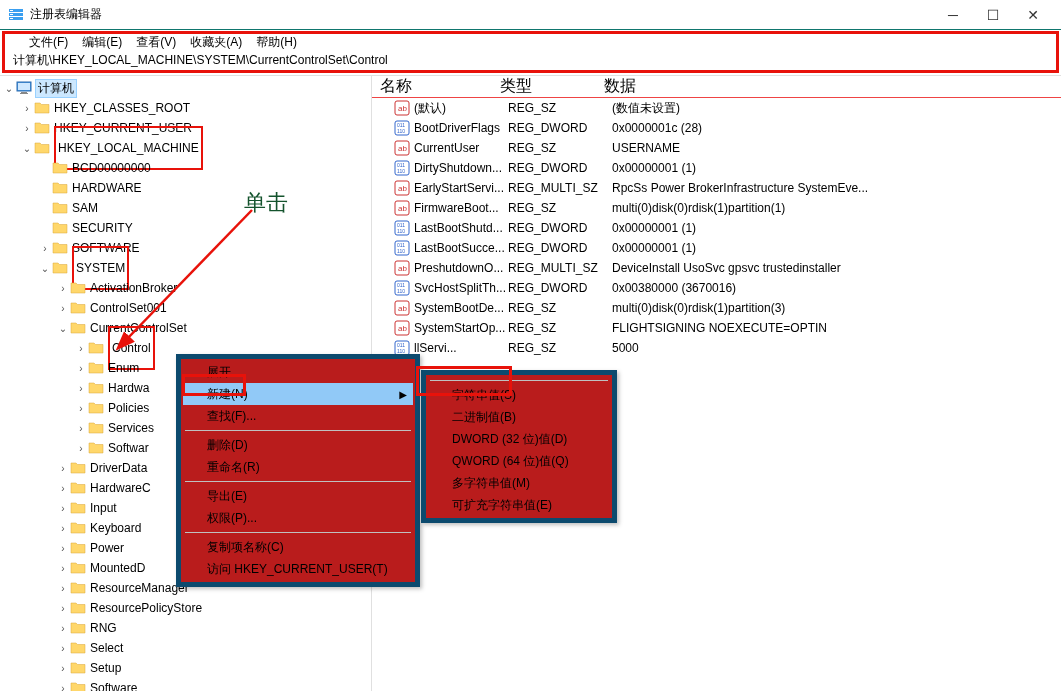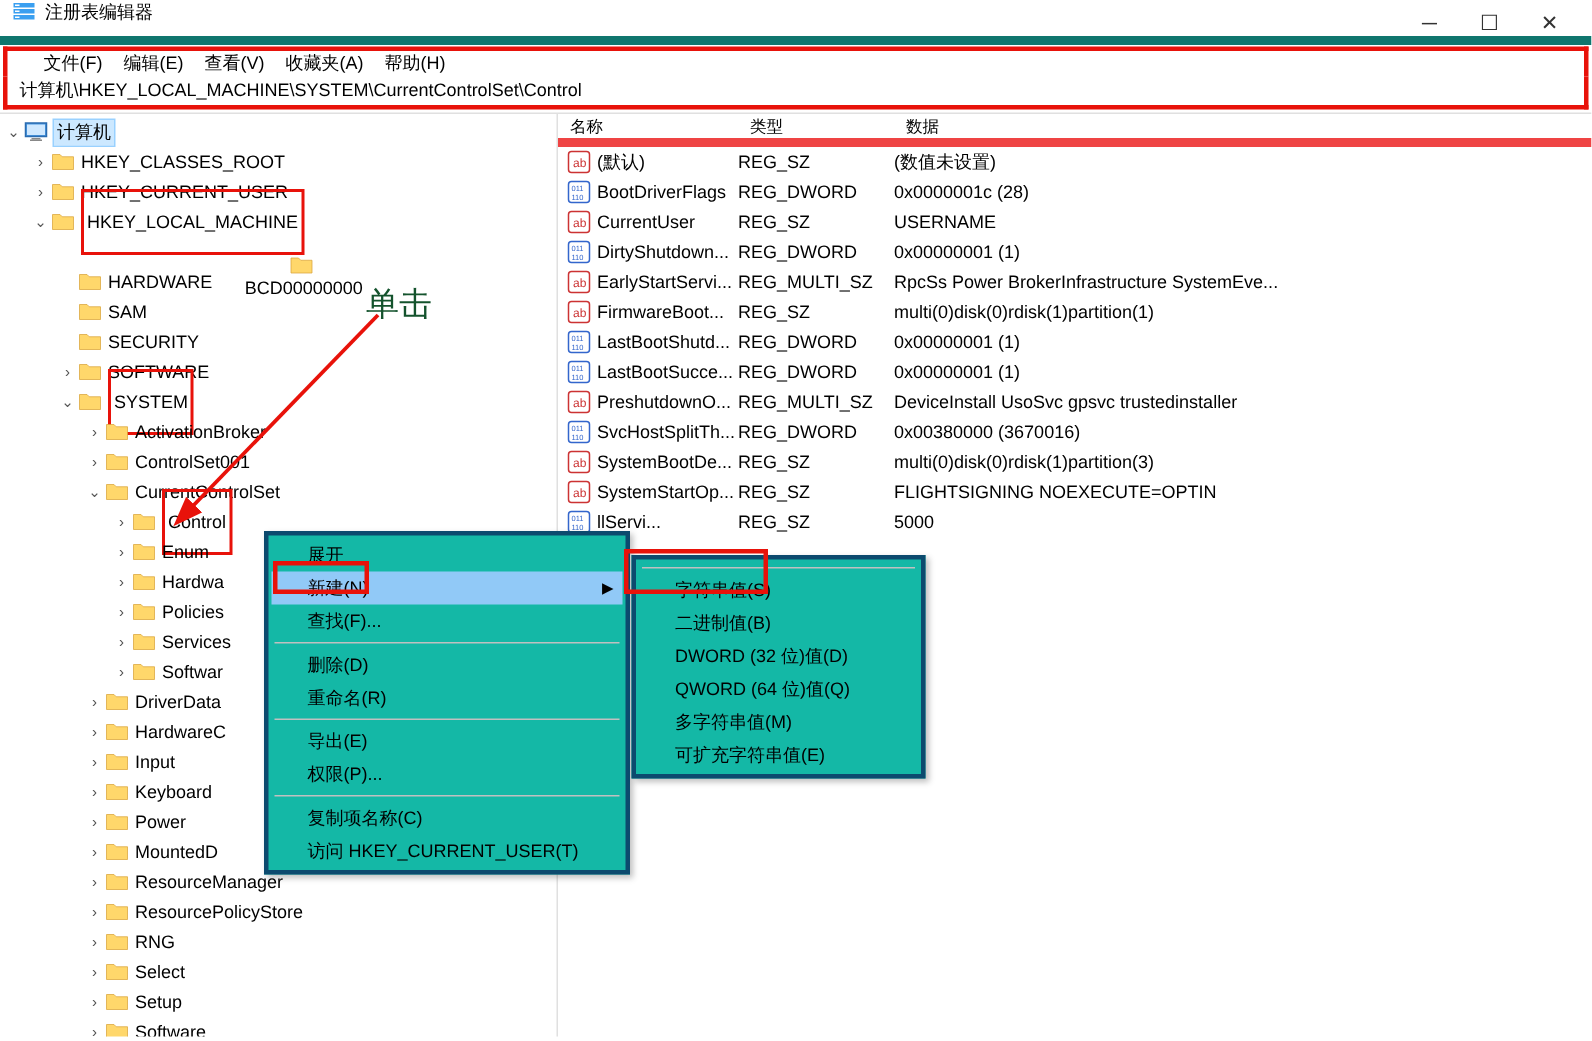--- a/index.html
+++ b/index.html
@@ -1,53 +1,53 @@
 <!DOCTYPE html>
 <html><head>
 <meta charset="utf-8">
 <style>
 * { box-sizing: border-box; margin: 0; padding: 0; font-family: "Microsoft YaHei", "Segoe UI", sans-serif; }
 body { width: 1061px; height: 694px; background: #fff; font-size: 12px; overflow: hidden; position: relative; }
 
-.titlebar { height: 30px; display: flex; align-items: flex-start; padding: 0 8px; border-bottom: 6px solid #0f766e; }
+.titlebar { height: 30px; display: flex; align-items: center; padding: 0 8px; border-bottom: 1px solid #0f766e; }
 .titlebar .app-icon { width: 16px; height: 16px; margin-right: 6px; }
 .titlebar .title { flex: 1; }
 .titlebar .winbtn { width: 40px; height: 30px; display: flex; align-items: center; justify-content: center; font-size: 14px; color: #333; }
 
 .menubar { height: 20px; display: flex; align-items: center; padding: 0 24px; gap: 14px; font-size: 12px; border: 3px solid #e8120a; border-bottom: none; margin: 1px 2px 0 2px; }
 .menubar span { color: #000; }
 
 .addressbar { height: 22px; display: flex; align-items: center; padding: 0 8px; border: 3px solid #e8120a; border-top: none; margin: 0 2px 2px 2px; font-size: 12px; }
 
 .main { display: flex; height: calc(694px - 30px - 20px - 22px - 6px); border-top: 1px solid #e0e0e0; }
 
 .tree { width: 372px; overflow: hidden; border-right: 1px solid #e0e0e0; padding-top: 2px; }
 .tree-row { display: flex; align-items: center; height: 20px; white-space: nowrap; padding-right: 4px; }
 .twisty { width: 14px; display: inline-flex; justify-content: center; color: #555; font-size: 10px; }
 .twisty.none { visibility: hidden; }
 .ficon { width: 16px; height: 16px; margin-right: 4px; flex-shrink: 0; }
 .label { white-space: nowrap; }
 .sel { background: #cce8ff; outline: 1px solid #99d1ff; }
 .hl { border: 2px solid #e8120a; padding: 12px 2px; display: inline-block; line-height: 16px; }
 
-.listhdr { display: flex; height: 22px; align-items: center; border-bottom: 6px solid #ef4444; font-size: 11px; }
+.listhdr { display: flex; height: 22px; align-items: center; border-bottom: 1px solid #ef4444; font-size: 16px; }
 .listhdr .col { padding-left: 8px; }
 .col-n { width: 120px; }
 .col-t { width: 104px; }
 .col-d { flex: 1; }
 .listbody { }
 .lr { display: flex; align-items: center; height: 20px; font-size: 12px; }
-.lr .vicon { width: 16px; height: 16px; margin-left: 6px; margin-right: 4px; flex-shrink: 0; }
+.lr .vicon { width: 16px; height: 16px; margin-left: 22px; margin-right: 4px; flex-shrink: 0; }
 .lr .nm { width: 94px; overflow: hidden; text-overflow: ellipsis; white-space: nowrap; }
 .lr .tp { width: 104px; }
 .lr .dt { flex: 1; white-space: nowrap; overflow: hidden; text-overflow: ellipsis;}
 
 .content { flex: 1; display: flex; flex-direction: column; position: relative; }
 
-.ctxmenu { position: absolute; background: #14b8a6; border: 3px solid #0c4a6e; box-shadow: 2px 2px 4px rgba(0,0,0,.25); font-size: 12px; padding: 2px; z-index: 10; }
+.ctxmenu { position: absolute; background: #b91c1c; border: 5px solid #0c4a6e; box-shadow: 2px 2px 4px rgba(0,0,0,.25); font-size: 12px; padding: 2px; z-index: 10; }
 .ctxmenu .mi { height: 22px; display: flex; align-items: center; padding: 0 24px 0 24px; position: relative; white-space: nowrap; }
 .ctxmenu .mi.hi { background: #91c9f7; }
 .ctxmenu .sep { height: 1px; background: #c0c0c0; margin: 3px 2px; }
 .ctxmenu .mi .arr { position: absolute; right: 6px; font-size: 10px; }
 
 .annot { position: absolute; color: #14532d; font-size: 22px; z-index: 20; pointer-events:none; font-weight: 400;}
 .redbox { position: absolute; border: 3px solid #e8120a; z-index: 15; pointer-events:none;}
 
 svg.arrow { position: absolute; z-index: 14; pointer-events:none;}
 
@@ -111,21 +111,21 @@
           </svg></span>
         <span class="label">HKEY_CURRENT_USER</span>
       </div>
       <div class="tree-row" style="padding-left: 20px;">
         <span class="twisty">⌄</span>
         <span class="ficon"><svg viewBox="0 0 16 16">
             <path class="folder-svg" d="M1 3h5l1.5 1.5H15V13H1z"></path>
           </svg></span>
         <span class="label"><span class="hl">HKEY_LOCAL_MACHINE</span></span>
       </div>
-      <div class="tree-row" style="padding-left: 38px; flex-direction: column;">
+      <div class="tree-row" style="padding-left: 38px;">
         <span class="twisty none">›</span>
         <span class="ficon"><svg viewBox="0 0 16 16">
             <path class="folder-svg" d="M1 3h5l1.5 1.5H15V13H1z"></path>
           </svg></span>
         <span class="label">BCD00000000</span>
       </div>
       <div class="tree-row" style="padding-left: 38px;">
         <span class="twisty none">›</span>
         <span class="ficon"><svg viewBox="0 0 16 16">
             <path class="folder-svg" d="M1 3h5l1.5 1.5H15V13H1z"></path>

